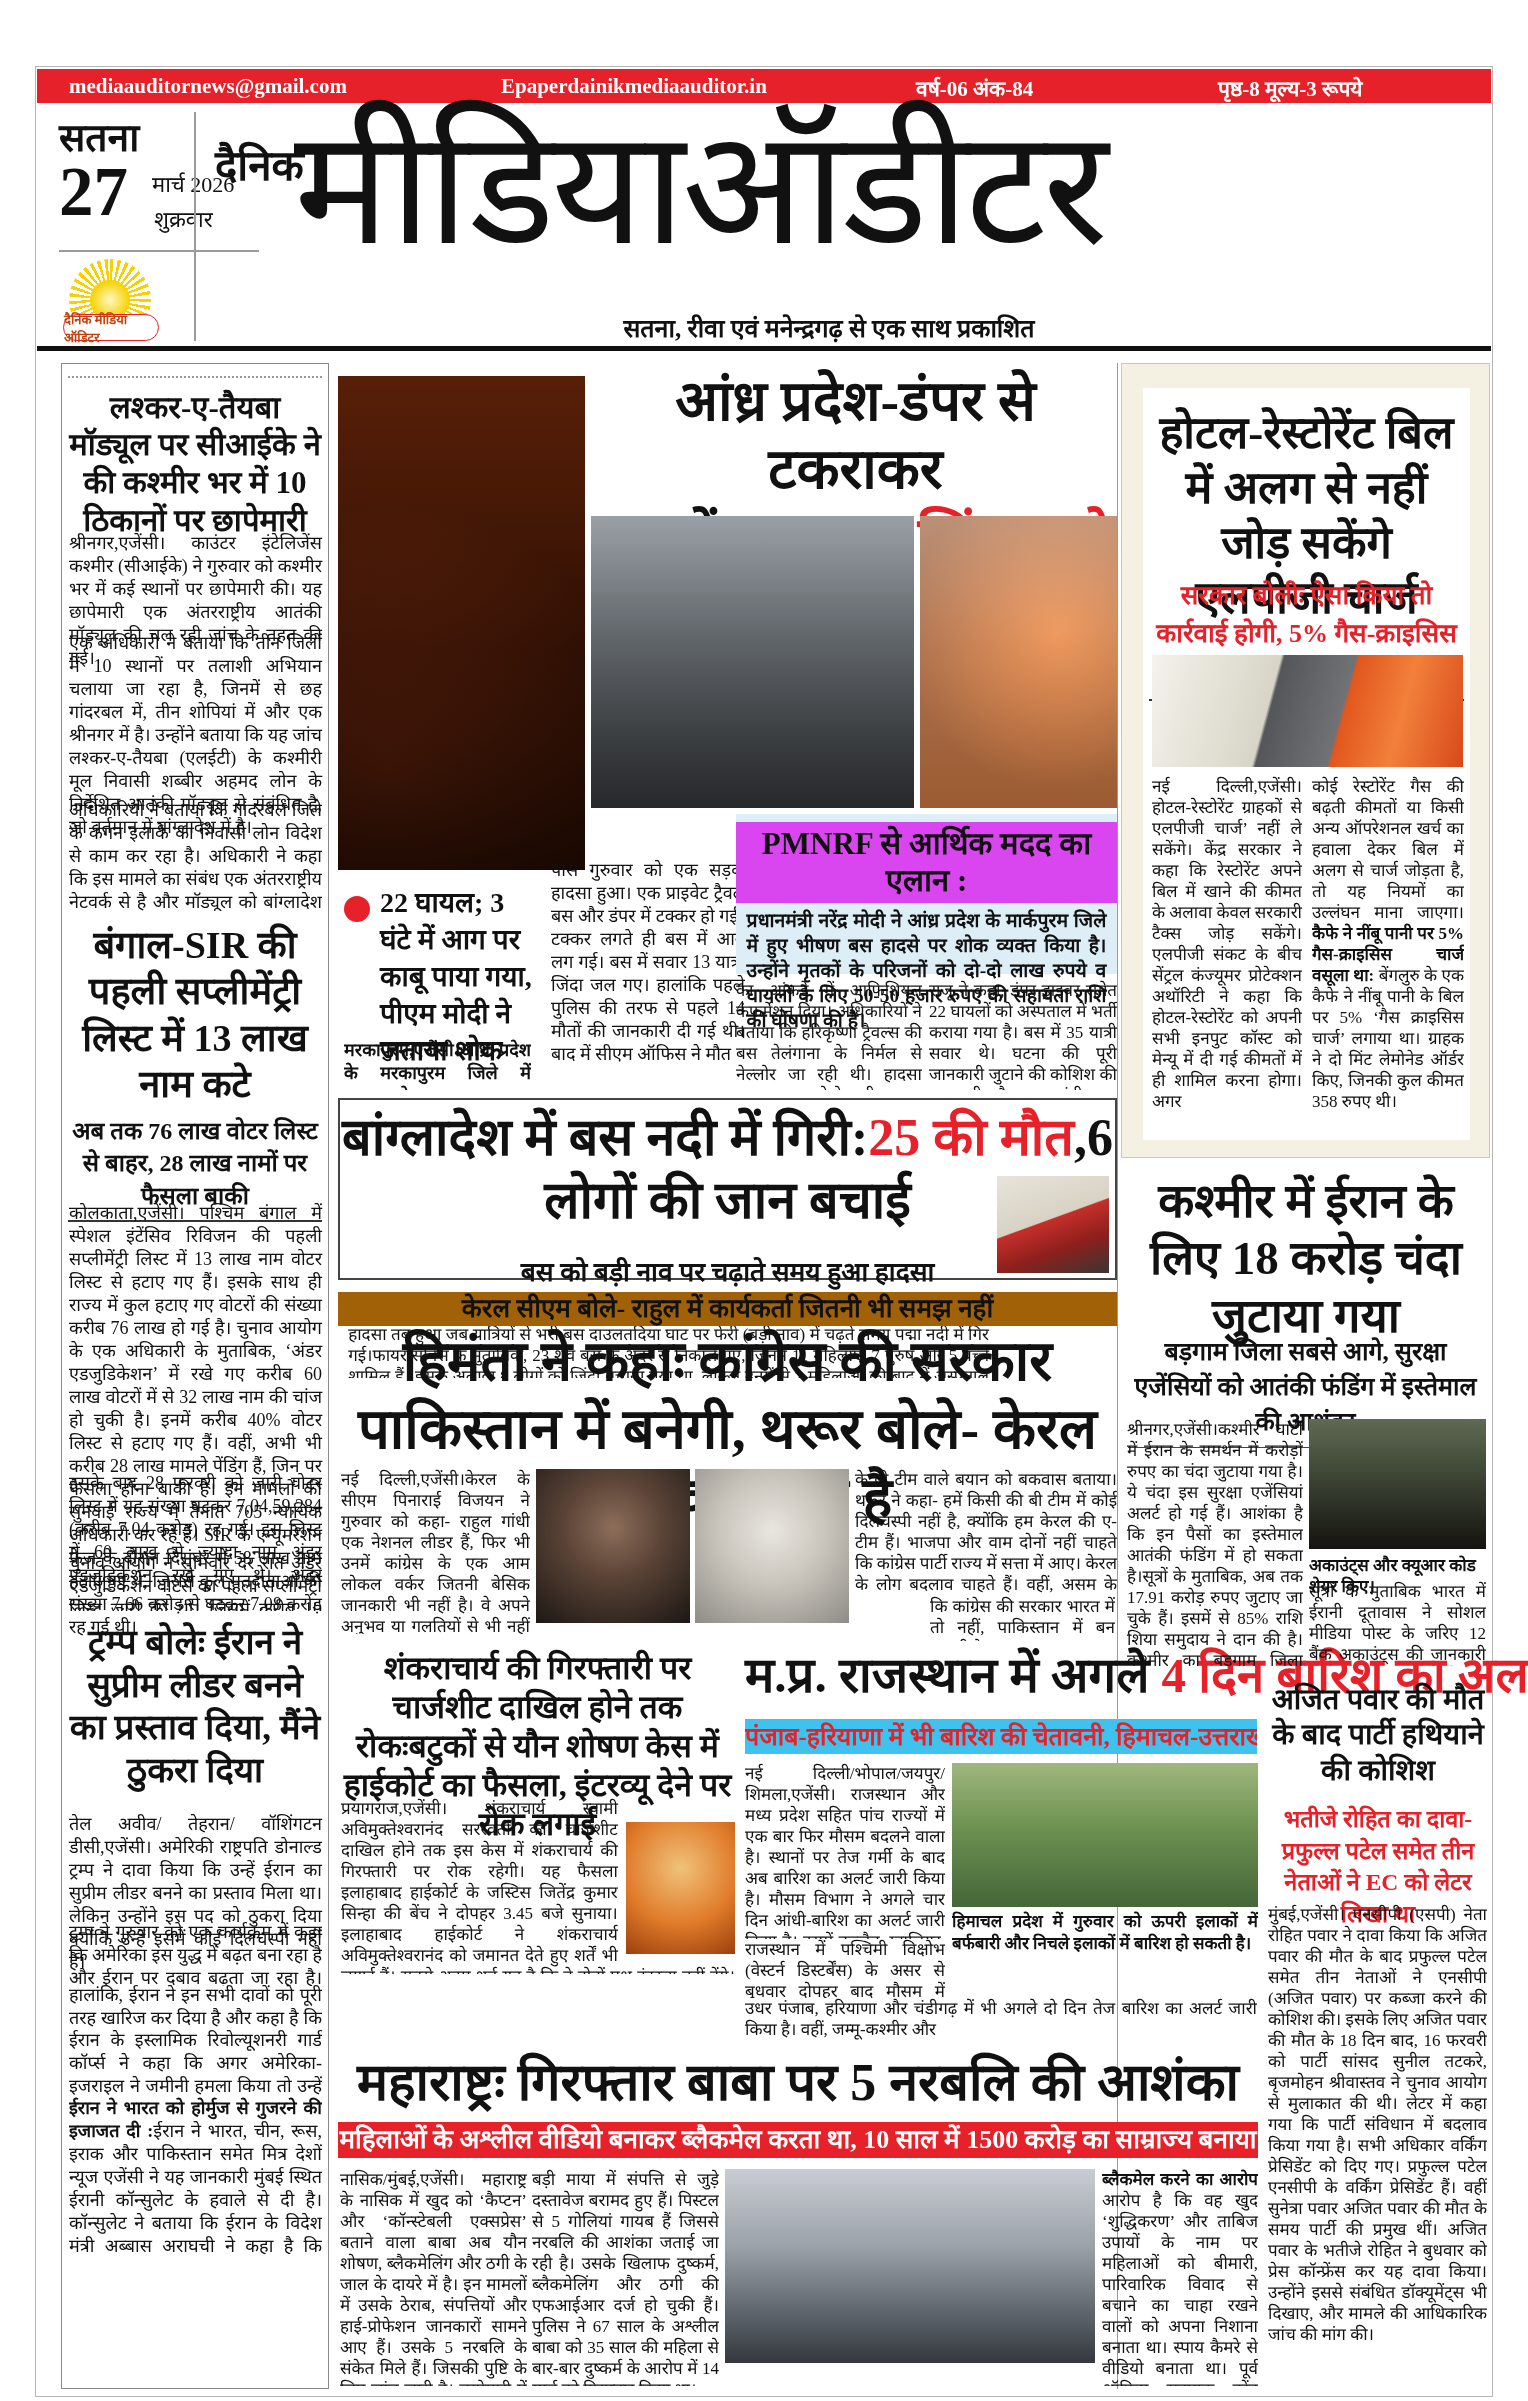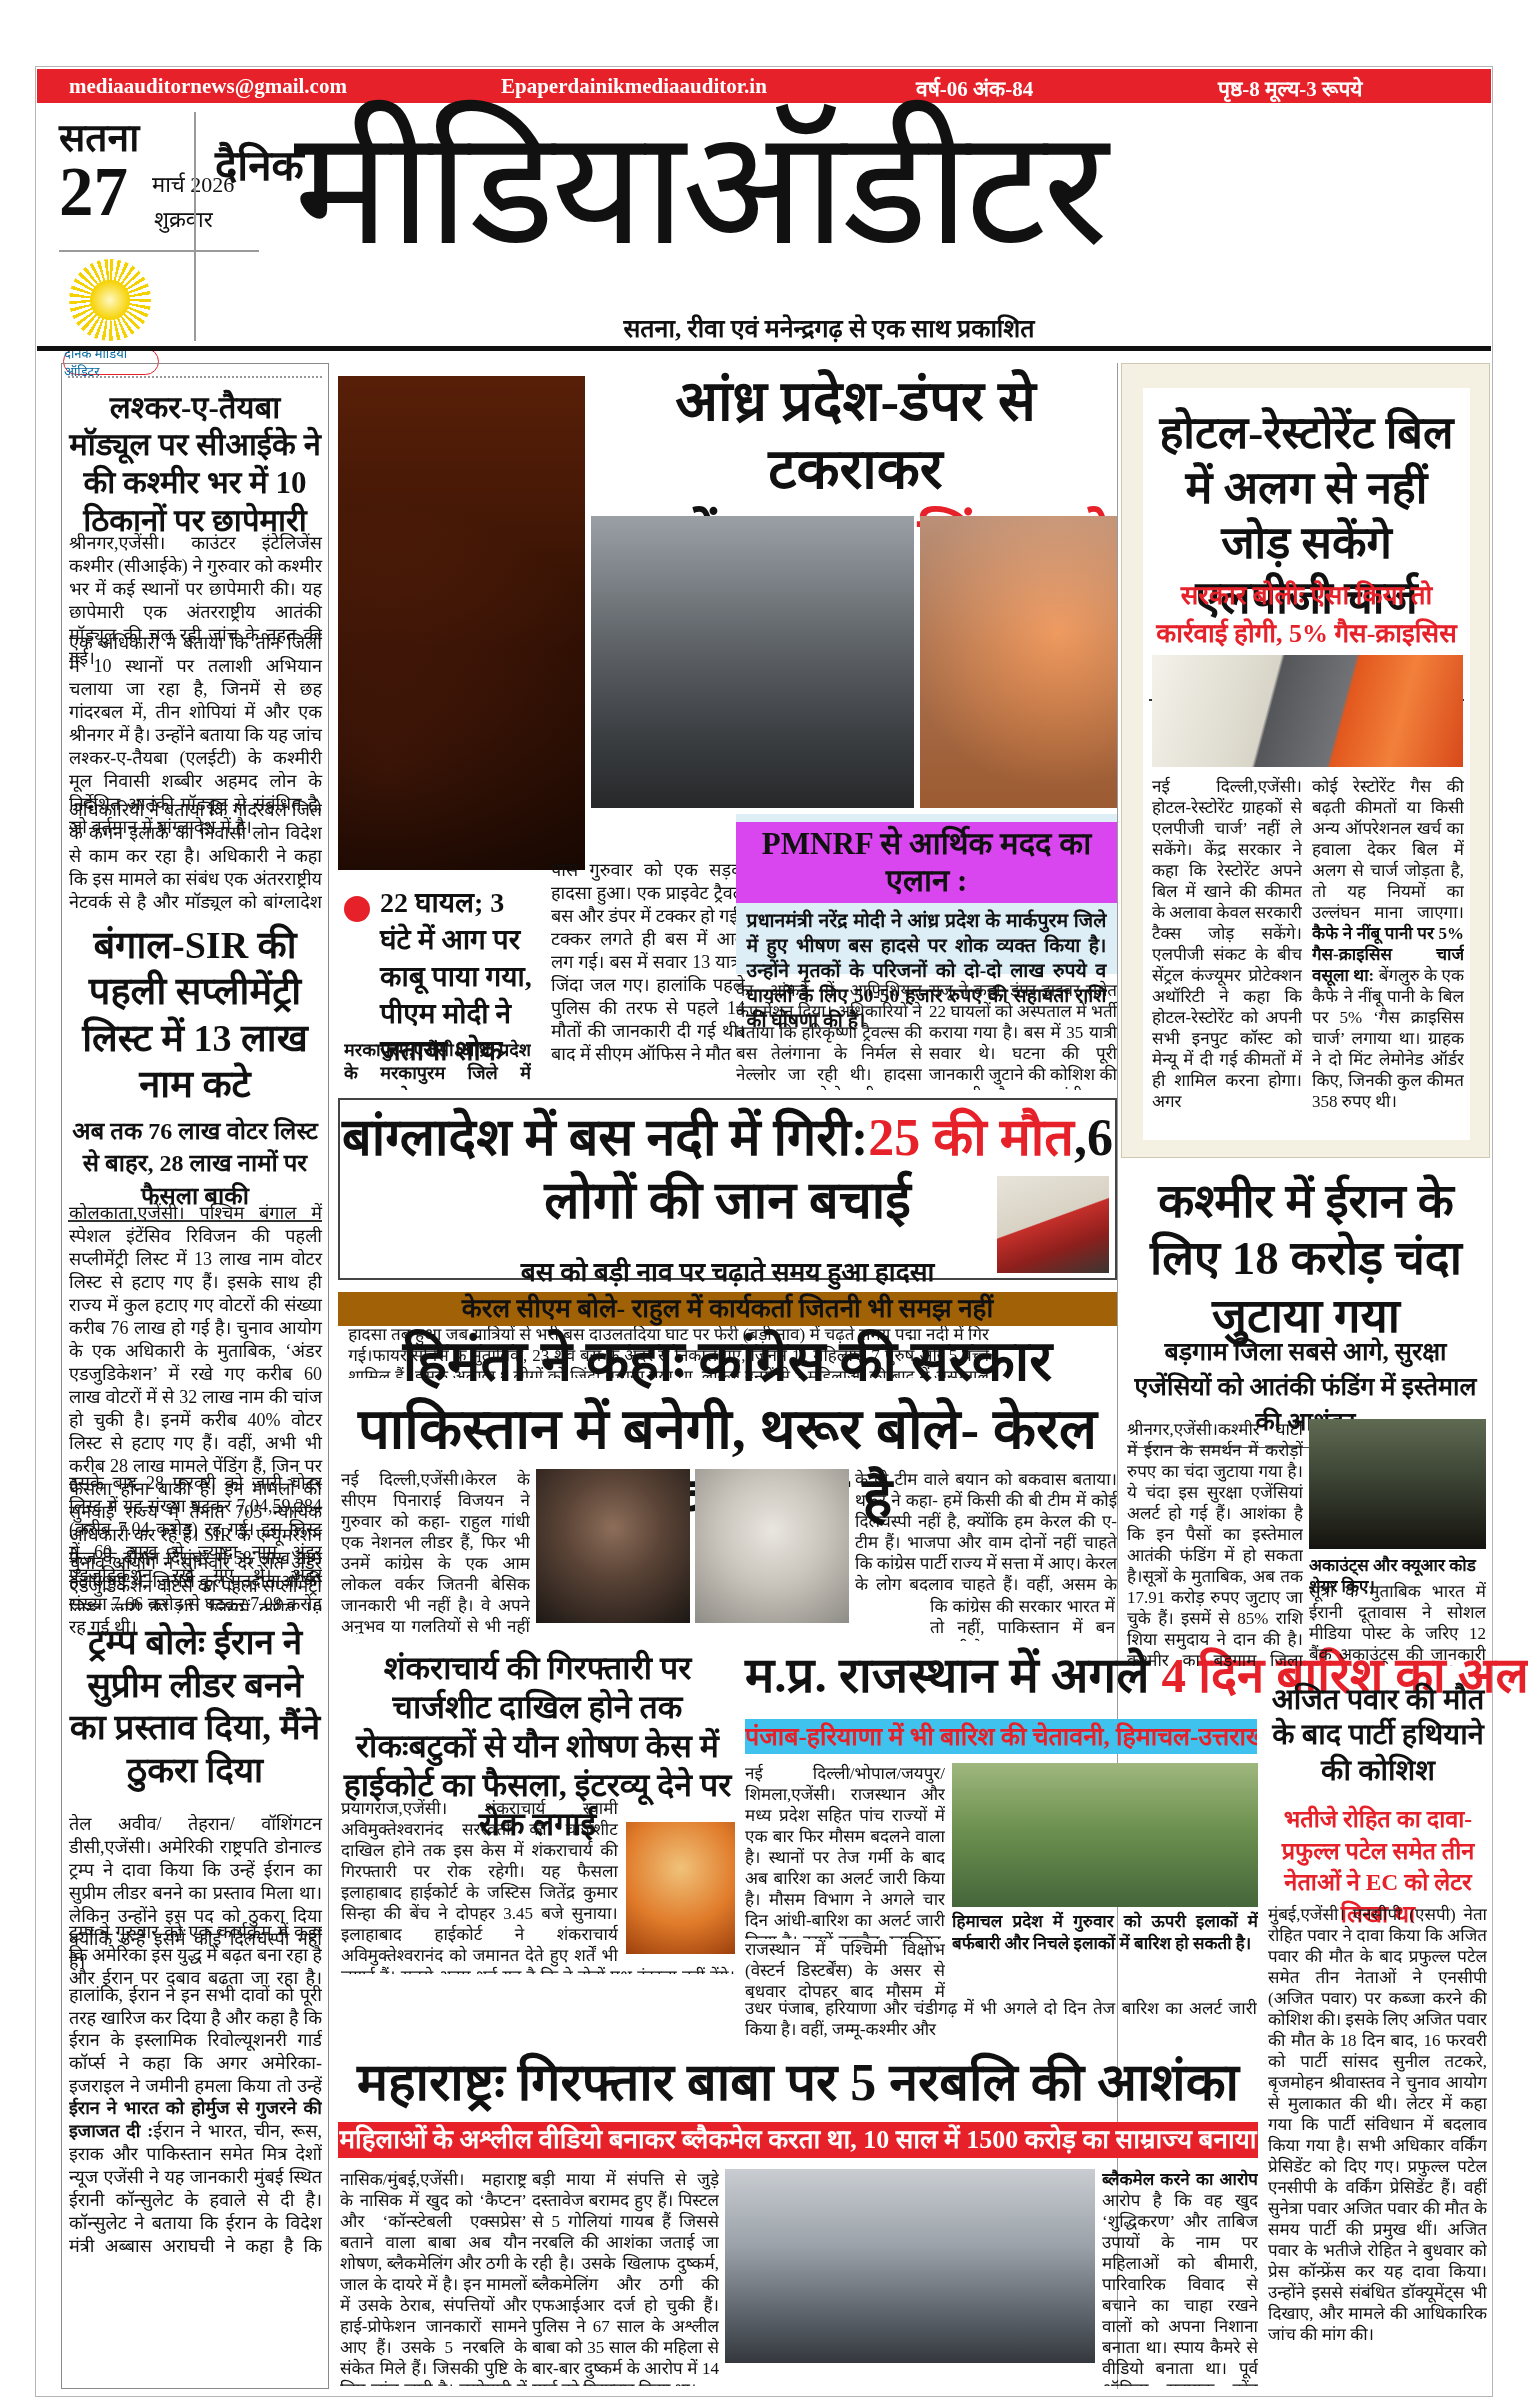--- a/index.html
+++ b/index.html
@@ -20,21 +20,21 @@
   .ph-lpg{background:linear-gradient(105deg,#f4f2ea 0%,#d8d5c8 38%,#55565a 39%,#707276 60%,#e2571d 61%,#f2803b 78%,#d8491a 100%);}
   .ph-river{background:linear-gradient(160deg,#e8e4da 0%,#d8d2c4 45%,#c52f2a 46%,#8e1f1c 70%,#3a3632 100%);}
   .ph-rahul{background:radial-gradient(circle at 50% 38%,#8d6e5a 0%,#5b4437 40%,#1c1714 100%);}
   .ph-vijayan{background:radial-gradient(circle at 50% 40%,#e9e6e0 0%,#c9c4bb 45%,#8e8c86 100%);}
   .ph-iran{background:linear-gradient(180deg,#5f6a52 0%,#3c4434 45%,#15130f 100%);}
   .ph-saint{background:radial-gradient(circle at 50% 35%,#f0c27a 0%,#e07b2a 55%,#9c3f0c 100%);}
   .ph-rain{background:linear-gradient(180deg,#9fb77e 0%,#6d9150 45%,#44663a 100%),radial-gradient(circle at 72% 38%,#d8413c 0%,#a32420 18%,transparent 19%);background-blend-mode:normal;}
   .ph-street{background:linear-gradient(180deg,#c9cdd2 0%,#9aa1a8 40%,#5c636b 75%,#34383d 100%);}
   .sun{background:repeating-conic-gradient(#f6d100 0deg 5deg,#ffffff 5deg 11deg);border-radius:50%;}
   .sun-core{position:absolute;left:26%;top:26%;width:48%;height:48%;border-radius:50%;background:radial-gradient(circle,#fff8c0 0%,#f6d100 70%);}
-  .badge{border:1.8px solid #e62129;border-radius:15.3px;background:#fff;color:#0369a1;font-size:13px;font-weight:400;display:flex;align-items:center;justify-content:center;margin-top:34px;}
+  .badge{border:1.8px solid #e62129;border-radius:15.3px;background:#fff;color:#c2410c;font-size:13px;font-weight:700;display:flex;align-items:center;justify-content:center;}
   .kicker-band{background:#a16207;}
   .cream{background:#f5f1e2;border:1.2px solid #cdc8b2;}
   .pm-box{background:#ddeef6;}
   .pm-title{background:#d946ef;display:inline-block;padding:2.4px 17.6px;}
   .cyan-band{background:#3fc3ee;}
   .red-band{background:#e62129;color:#fff;}
   .dot{width:26px;height:26px;border-radius:50%;background:#e62129;display:inline-block;}
   .hl{font-weight:700;line-height:1.22;}
 </style>
 </head>

